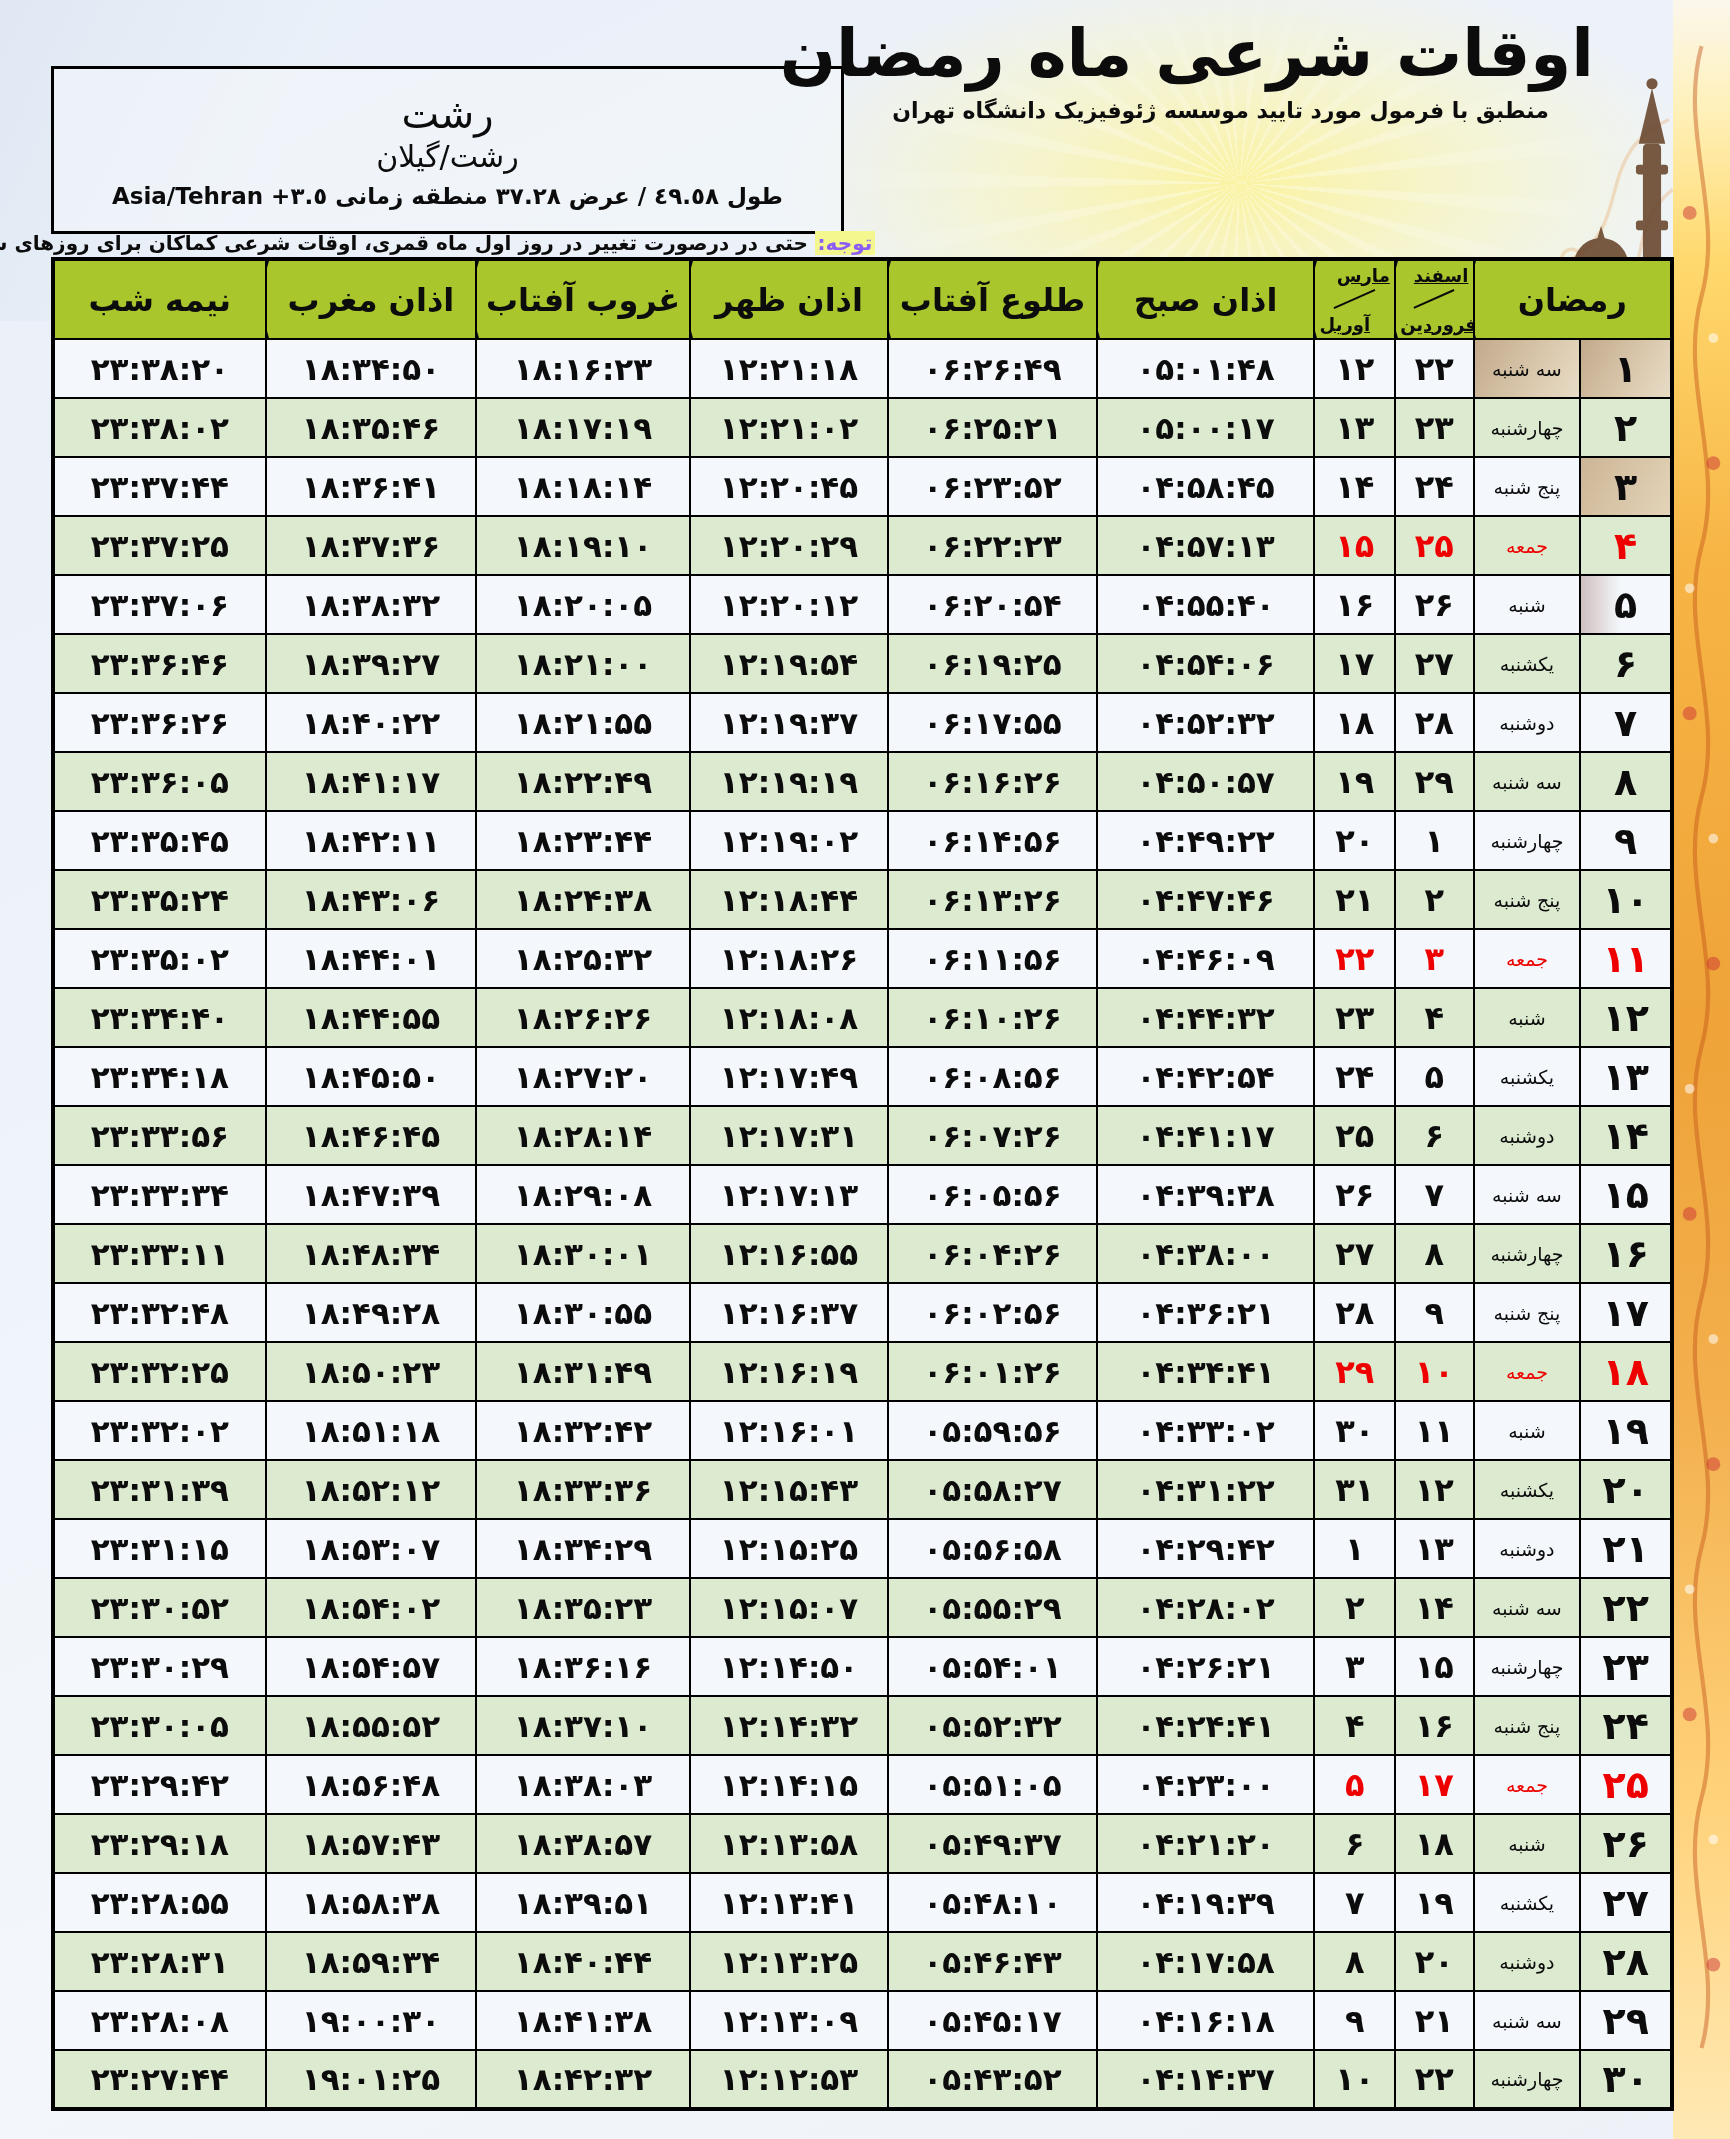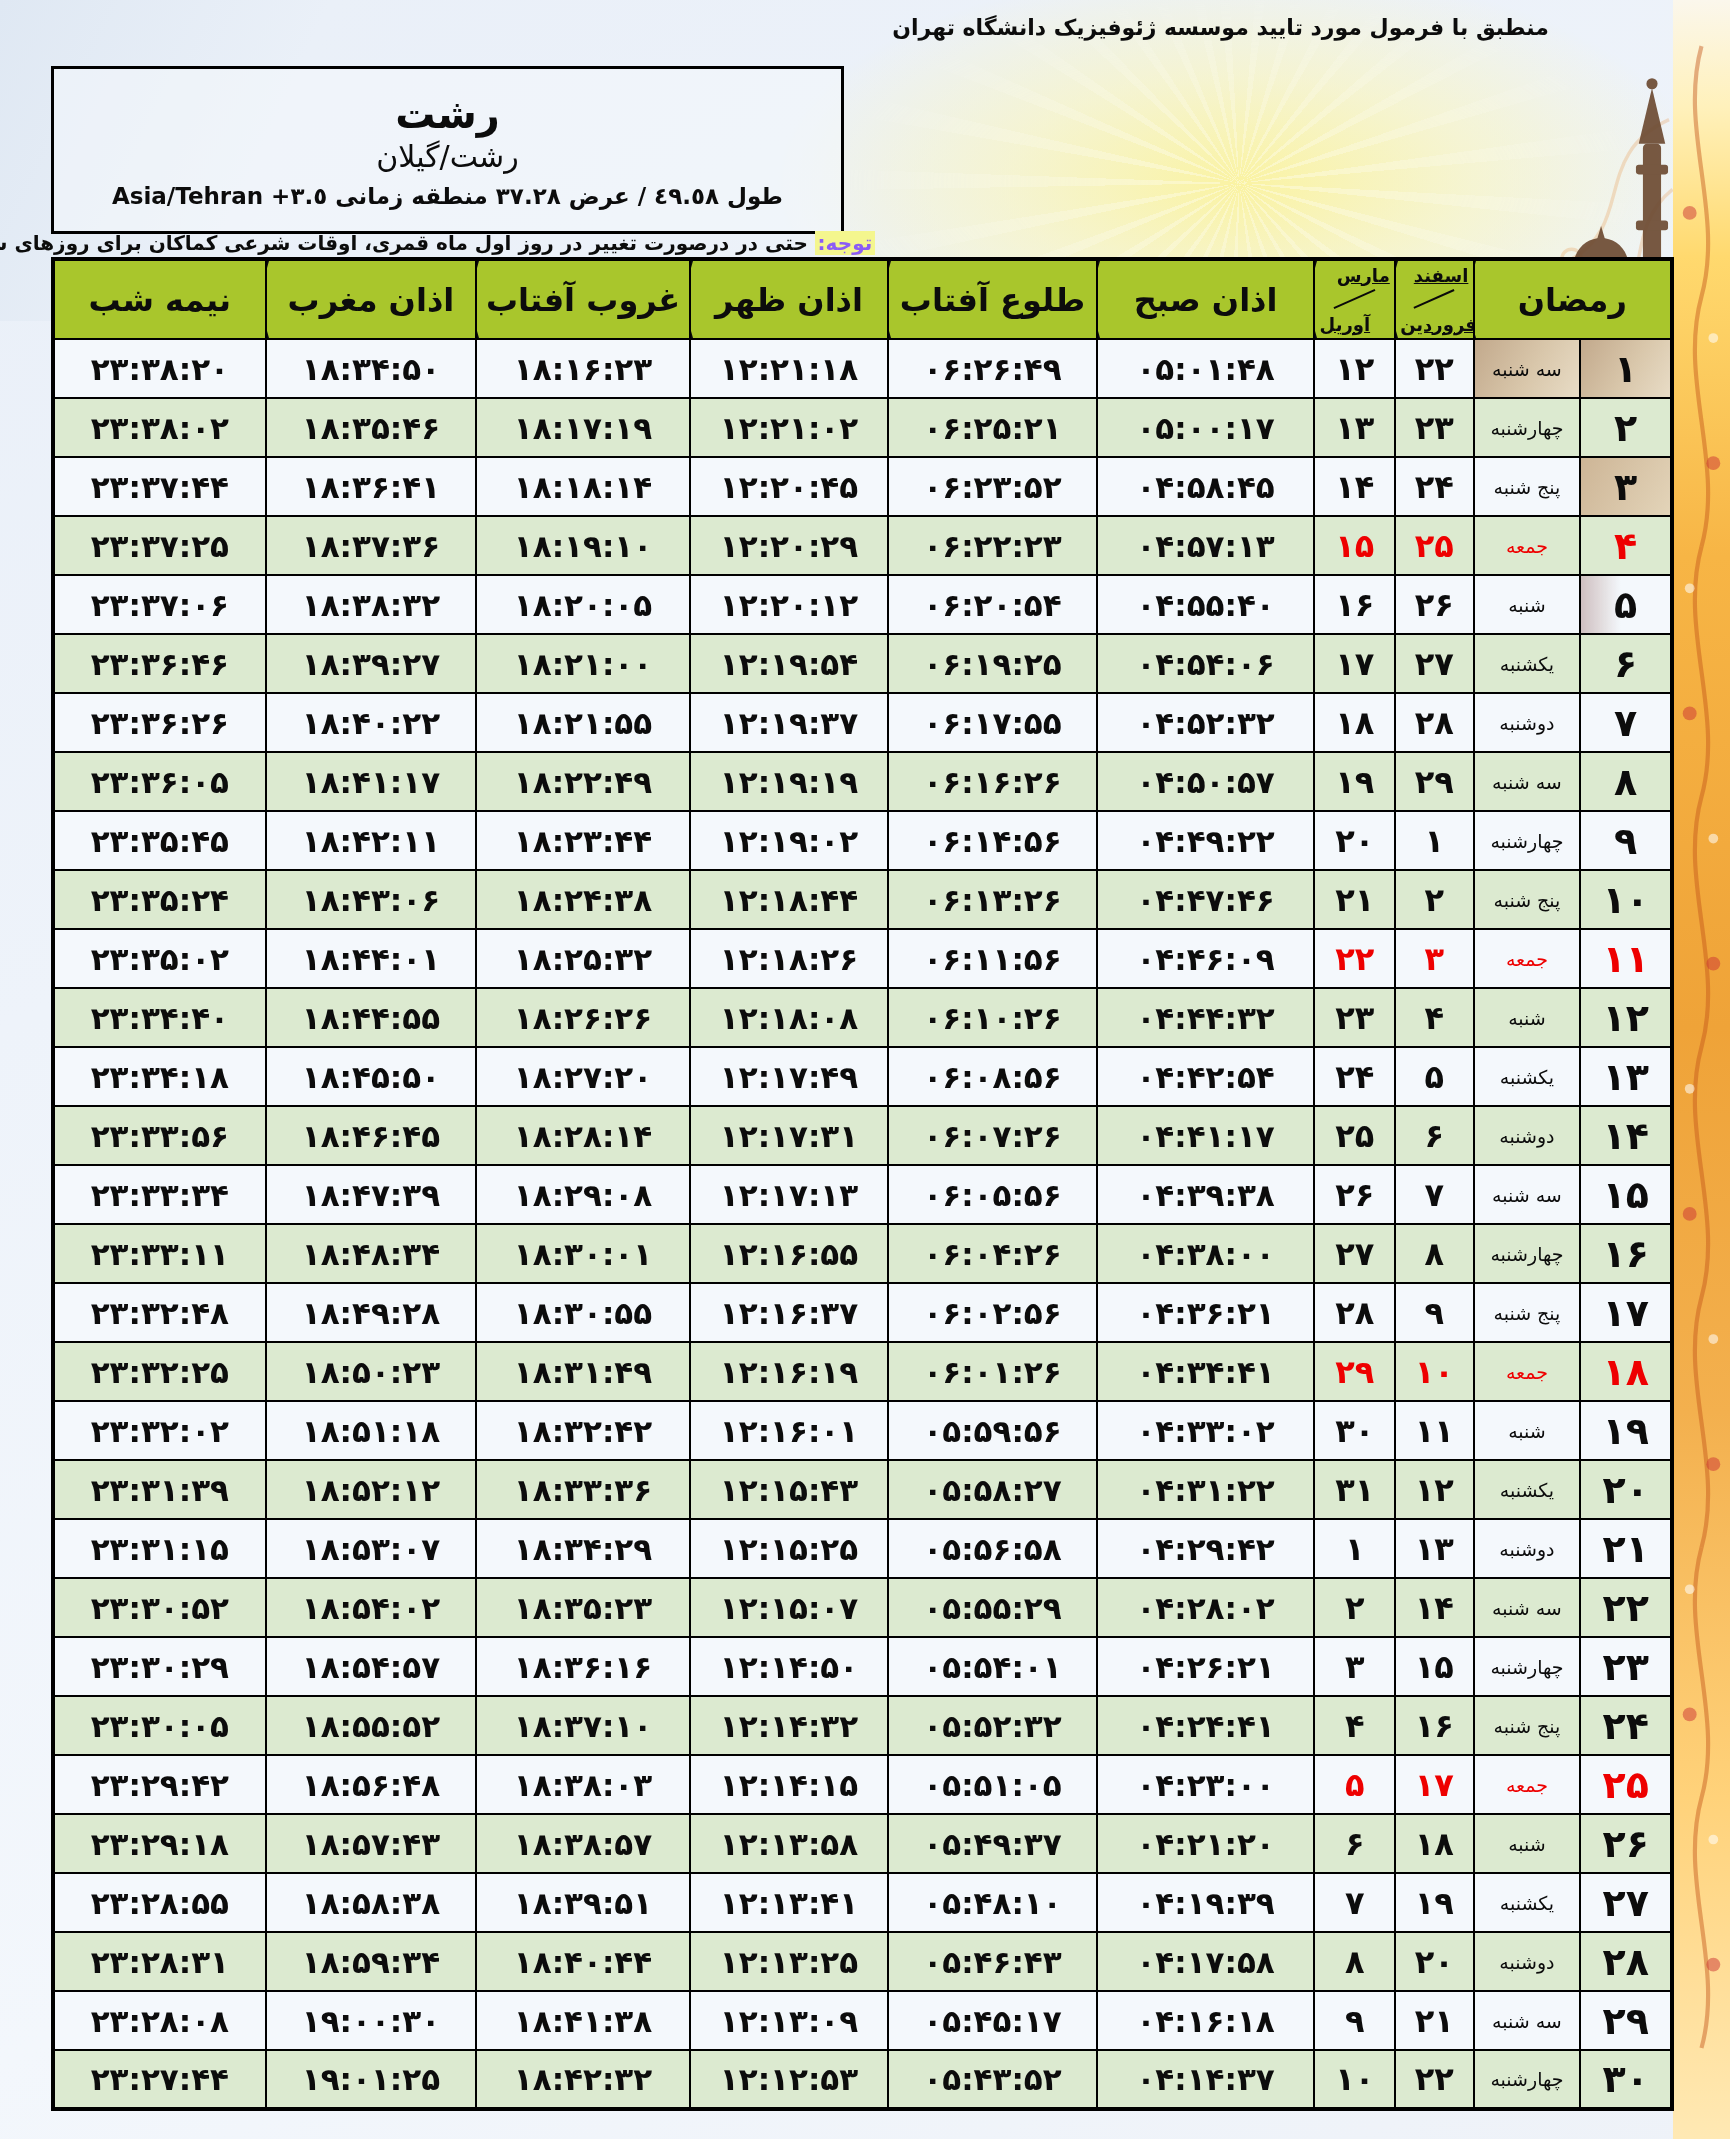--- a/index.html
+++ b/index.html
@@ -20,21 +20,21 @@
     mask:radial-gradient(ellipse at 52% 52%,#000 0%,transparent 62%);}
   .side-band{position:absolute;right:0;top:0;width:57px;height:2140px;z-index:1;
     background:linear-gradient(180deg,#fbf7ec 0%,#fff1bb 5%,#ffd96e 12%,#f7b545 26%,#efa338 48%,#f3b04e 66%,#ffd27a 84%,#ffe9b4 100%);}
   .side-band svg{display:block;}
   .flourish{position:absolute;right:54px;top:91px;z-index:0;opacity:.45;}
   .mosque{position:absolute;right:45px;top:60px;z-index:0;opacity:.92;}
   
   .loc-box{position:absolute;left:52px;top:66px;width:787px;height:162px;border:3.5px solid #000;
     z-index:2;display:flex;flex-direction:column;align-items:center;justify-content:center;
     background:rgba(244,248,252,.55);text-align:center;}
-  .loc-city{font-size:40px;font-weight:bold;line-height:1.15;}
+  .loc-city{font-size:40px;font-weight:normal;line-height:1.15;}
   .loc-region{font-size:30px;margin-top:2px;}
   .loc-coords{font-size:23px;font-weight:bold;margin-top:9.8px;}
   
   .title-block{position:absolute;left:848px;top:12.6px;width:747px;z-index:2;text-align:center;}
   .main-title{font-size:66px;font-weight:bold;white-space:nowrap;line-height:1.25;}
   .sub-title{font-size:22px;font-weight:bold;margin-top:2.8px;white-space:nowrap;}
   .era-line{font-size:28px;margin-top:18px;}
   
   .notice{position:absolute;left:52px;top:231px;width:824px;z-index:2;font-size:20px;font-weight:bold;
     text-align:right;white-space:nowrap;}
@@ -134,20 +134,21 @@
     </svg>
   </div>
 
   <div class="loc-box">
     <div class="loc-city">رشت</div>
     <div class="loc-region">رشت/گیلان</div>
     <div class="loc-coords">طول ٤٩.٥٨ / عرض ٣٧.٢٨ منطقه زمانی ⁦+٣.٥⁩ Asia/Tehran</div>
   </div>
 
   <div class="title-block">
+    <div class="main-title">اوقات شرعی ماه رمضان</div>
     <div class="sub-title">منطبق با فرمول مورد تایید موسسه ژئوفیزیک دانشگاه تهران</div>
   </div>
 
   <div class="notice">
     <span class="lbl">توجه:</span><span> حتی در درصورت تغییر در روز اول ماه قمری، اوقات شرعی کماکان برای روزهای شمسی و میلادی معتبر است.</span>
   </div>
 
   <div class="tbl-wrap">
     <table class="times">
       <colgroup>

